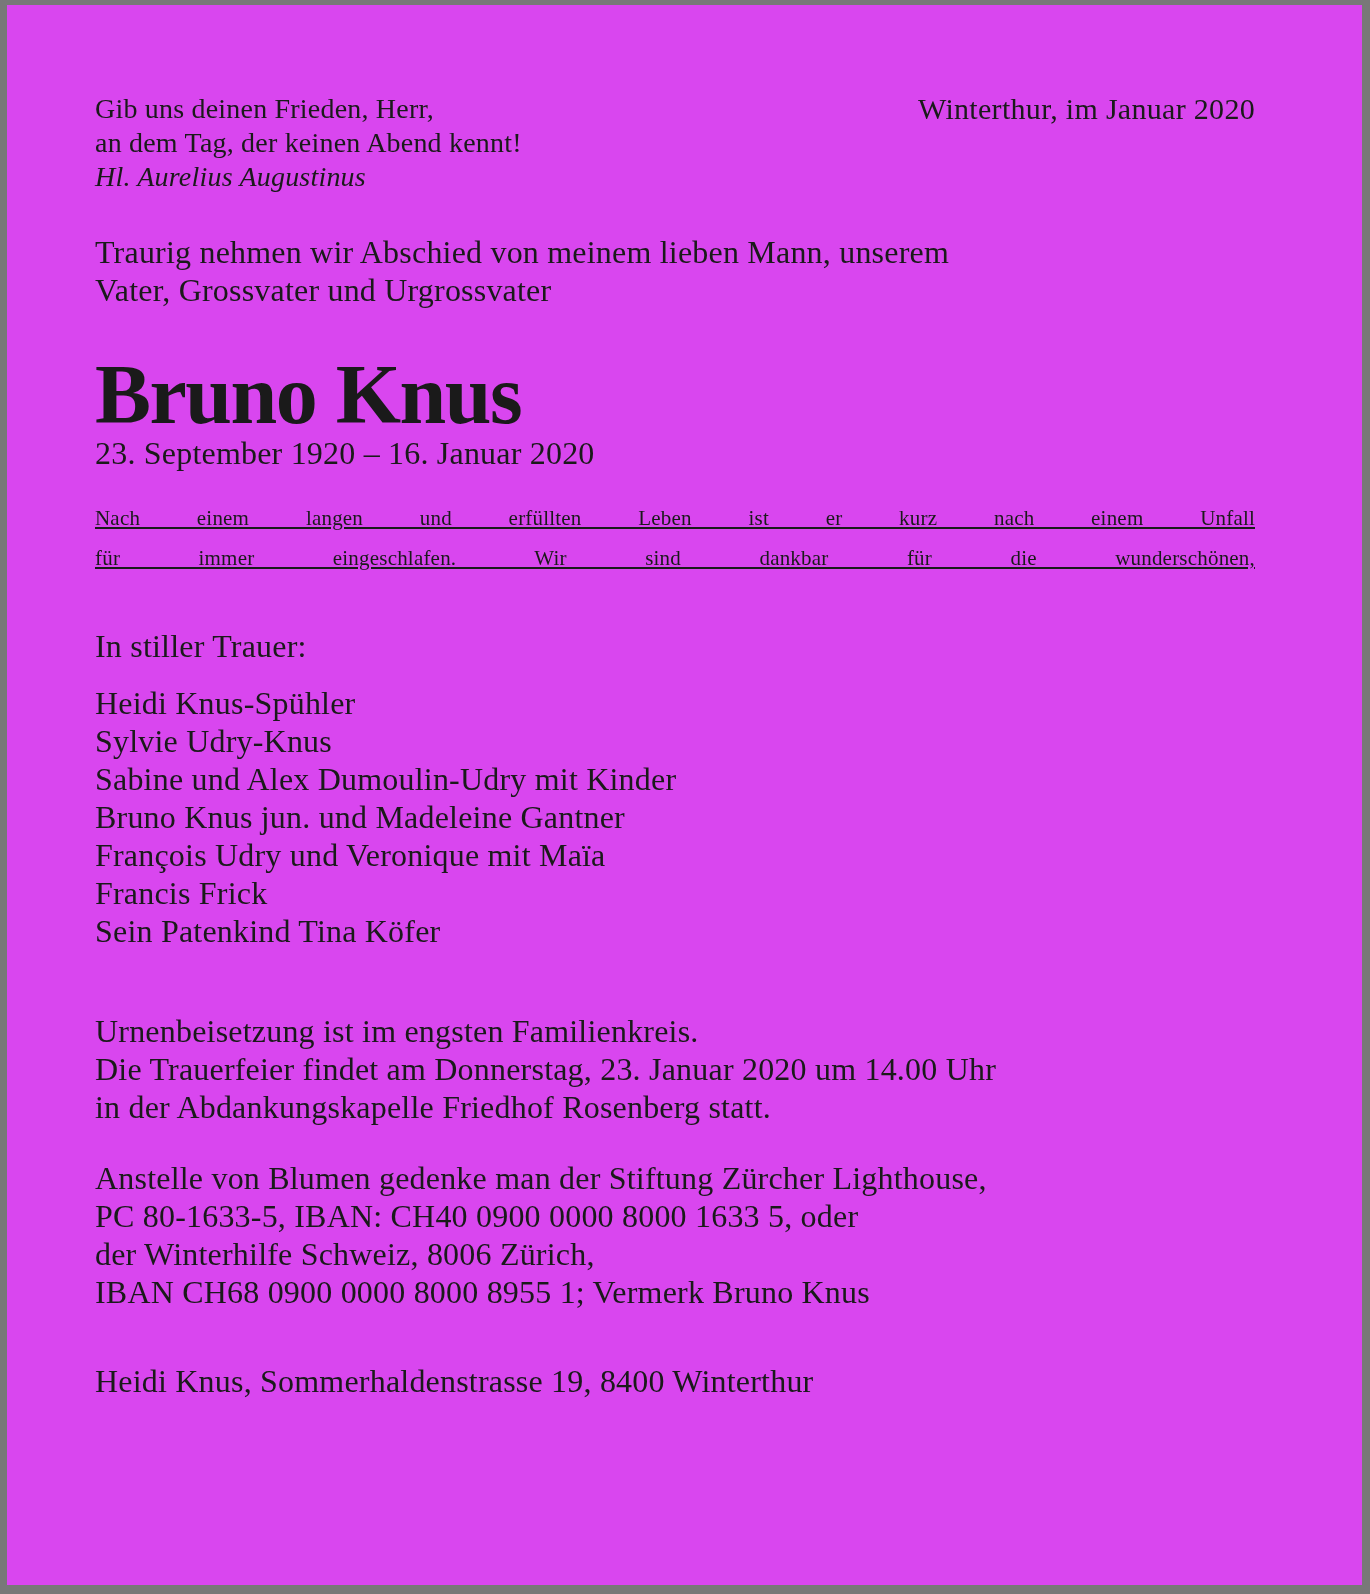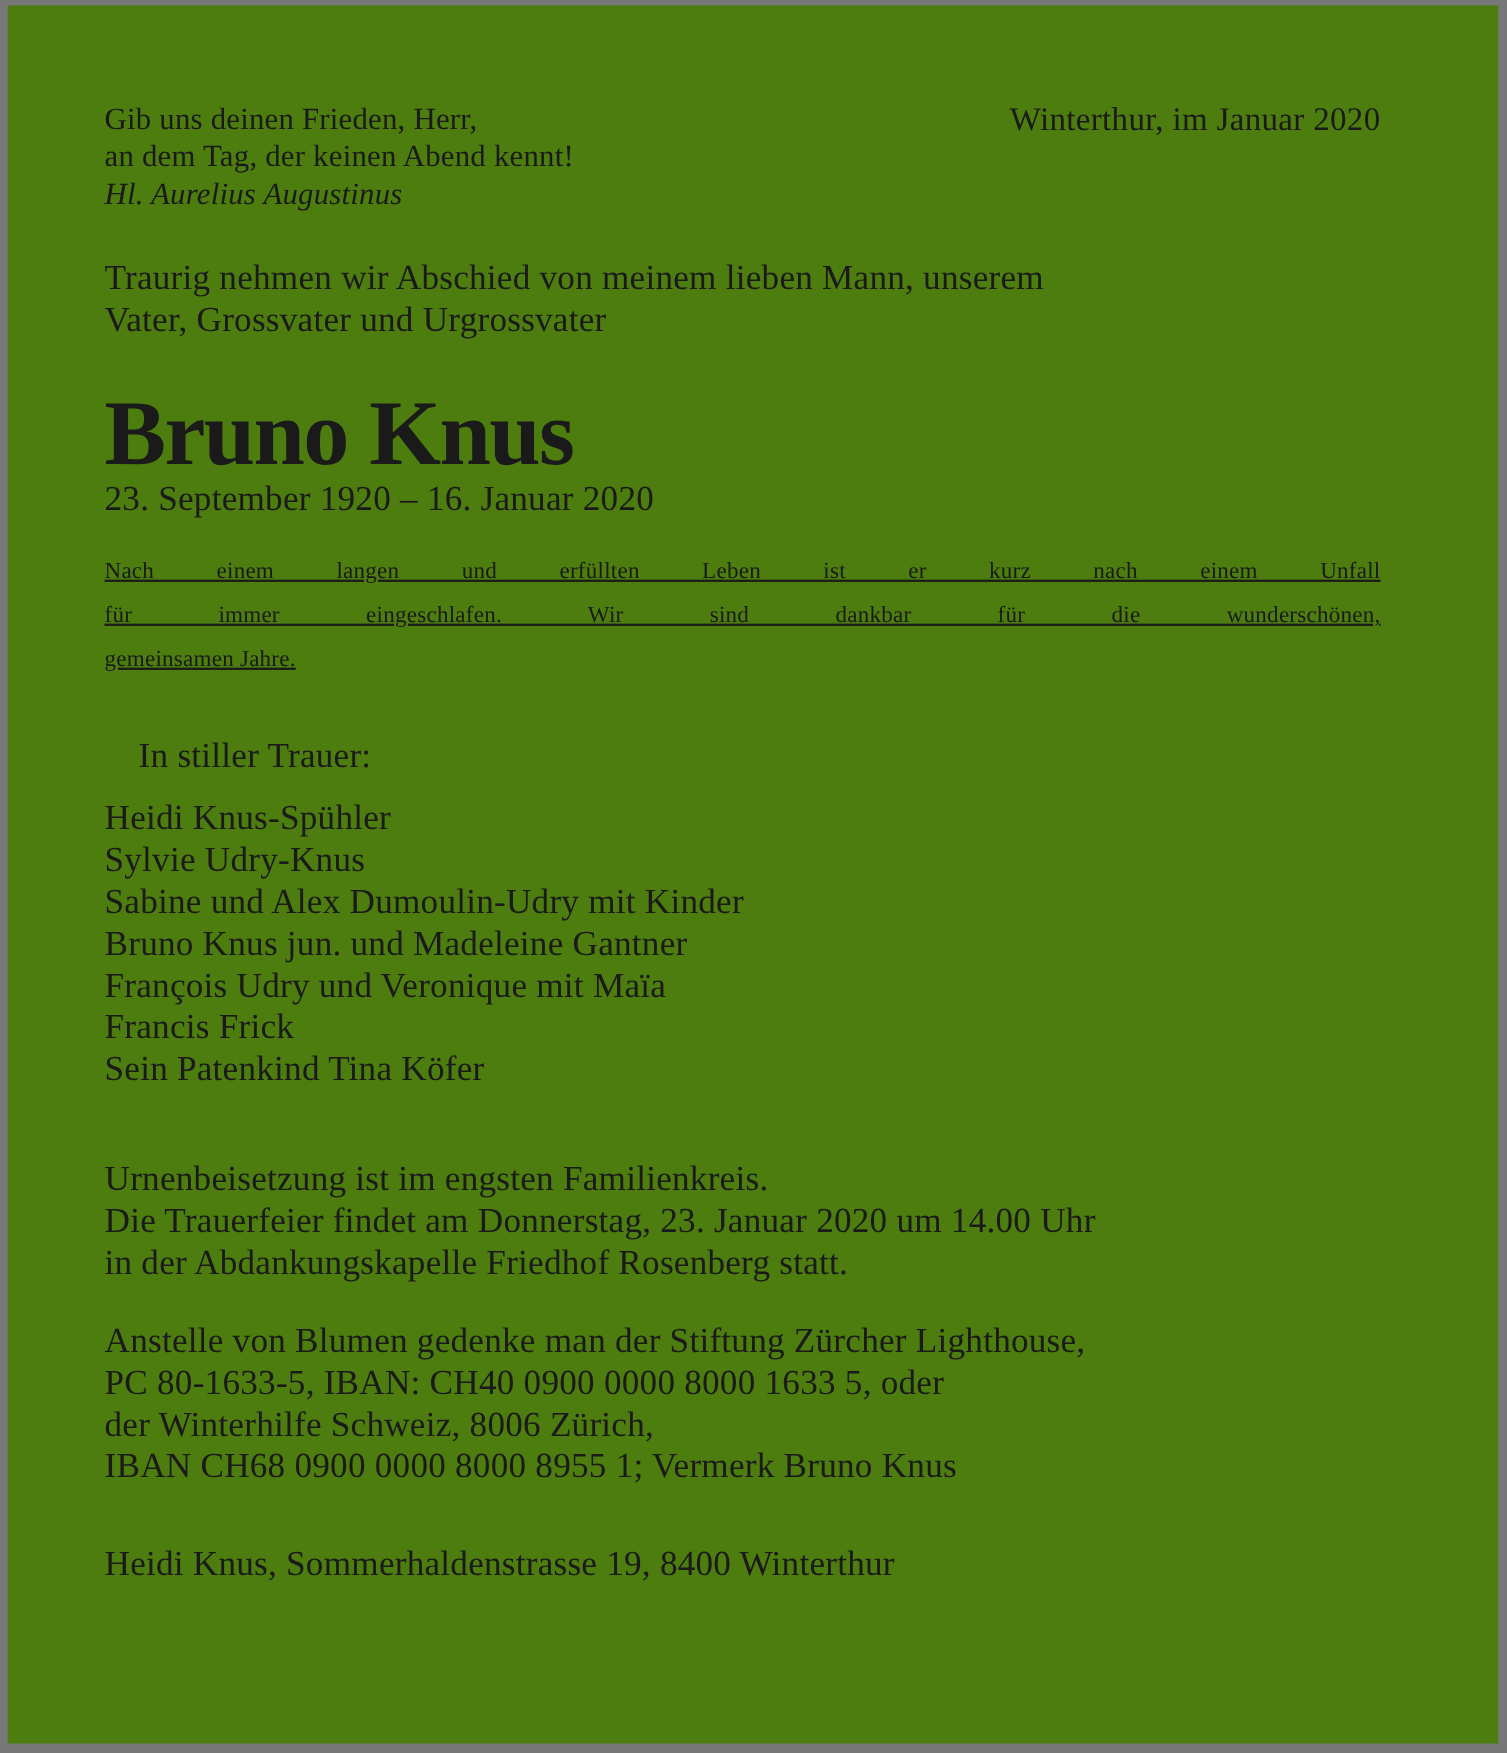--- a/index.html
+++ b/index.html
@@ -13,21 +13,21 @@
     position: relative;
     font-family: "Liberation Serif", "DejaVu Serif", serif;
     color: #1a1a1a;
   }
   .paper {
     position: absolute;
     left: 7px;
     top: 5px;
     right: 8px;
     bottom: 9px;
-    background: #4d7c0f;
+    background: #d946ef;
     overflow: hidden;
   }
   .content {
     position: absolute;
     left: 88px;
     right: 107px;
     top: 0;
   }
   
   .header-row {
@@ -78,21 +78,20 @@
   }
   .obit .just {
     text-align: justify;
     text-align-last: justify;
   }
   .mourners-heading {
     margin-top: 49px;
     font-size: 32px;
     line-height: 38px;
     letter-spacing: 0.2px;
-    margin-left: 31px;
   }
   .mourners-list {
     margin-top: 19px;
     font-size: 32px;
     line-height: 38px;
     letter-spacing: 0.2px;
   }
   .funeral-block {
     margin-top: 62px;
     font-size: 32px;
@@ -132,21 +131,20 @@
       <div>Vater, Grossvater und Urgrossvater</div>
     </div>
 
     <h1 class="deceased-name">Bruno Knus</h1>
 
     <div class="life-dates">23. September 1920 – 16. Januar 2020</div>
 
     <div class="obit">
       <div class="just">Nach einem langen und erfüllten Leben ist er kurz nach einem Unfall</div>
       <div class="just">für immer eingeschlafen. Wir sind dankbar für die wunderschönen,</div>
-      <div>gemeinsamen Jahre.</div>
     </div>
 
     <div class="mourners-heading">In stiller Trauer:</div>
 
     <div class="mourners-list">
       <div>Heidi Knus-Spühler</div>
       <div>Sylvie Udry-Knus</div>
       <div>Sabine und Alex Dumoulin-Udry mit Kinder</div>
       <div>Bruno Knus jun. und Madeleine Gantner</div>
       <div>François Udry und Veronique mit Maïa</div>

